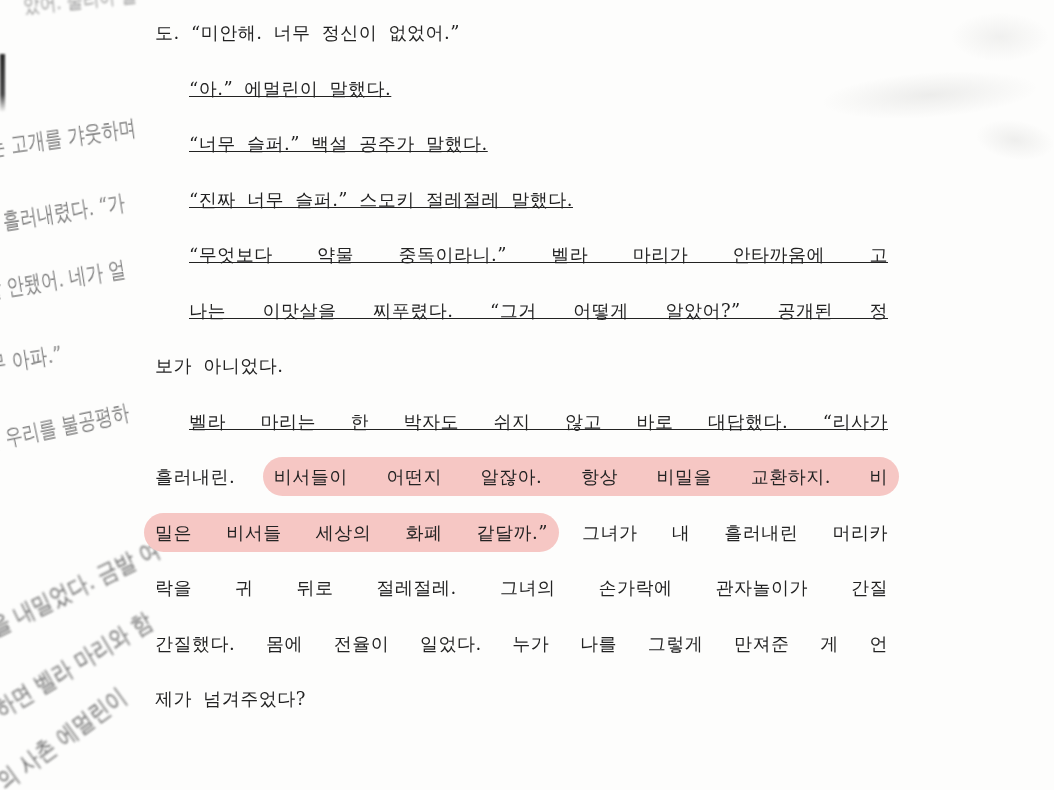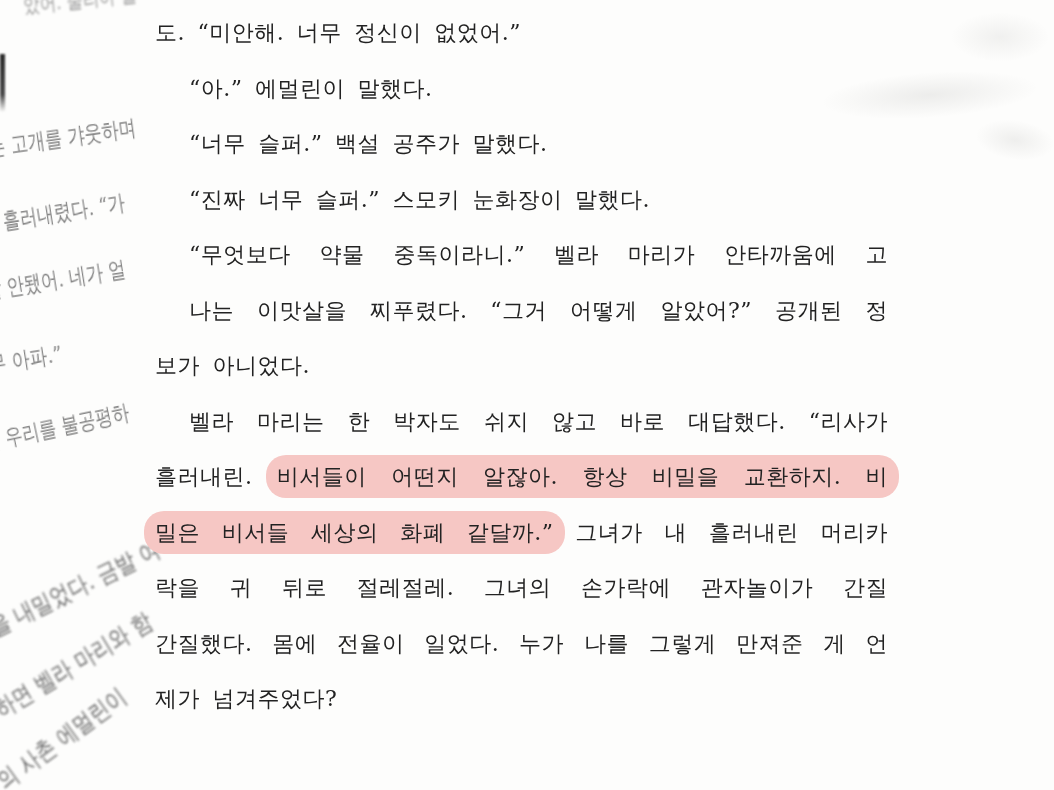--- a/index.html
+++ b/index.html
@@ -12,28 +12,28 @@
     background: #fdfdfc;
     font-family: "DejaVu Serif", "Liberation Serif", serif;
   }
 
   
   .text-block {
     position: absolute;
     left: 155px; top: 5px;
     width: 733px;
     color: #222;
-    font-size: 22px;
+    font-size: 18px;
     letter-spacing: 0.5px;
   }
   .line {
     height: 55.5px;
     line-height: 55.5px;
   }
-  .line.indent { text-indent: 34px; }
+  .line.indent { text-indent: 34px; text-decoration: underline; }
   .line.justify {
     text-align: justify;
     text-align-last: justify;
   }
   .line:not(.justify) {
     white-space: nowrap;
     word-spacing: 5px;
   }
   .hl {
     background: var(--hl, #f6c7c4);
@@ -111,21 +111,21 @@
 </div>
 
 <div class="smudge smudge-1"></div>
 <div class="smudge smudge-2"></div>
 <div class="smudge smudge-3"></div>
 
 <div class="text-block" style="color: rgb(34, 34, 34);">
     <div class="line"><span class="seg">도. “미안해. 너무 정신이 없었어.”</span></div>
     <div class="line indent"><span class="seg">“아.” 에멀린이 말했다.</span></div>
     <div class="line indent"><span class="seg">“너무 슬퍼.” 백설 공주가 말했다.</span></div>
-    <div class="line indent"><span class="seg">“진짜 너무 슬퍼.” 스모키 눈화장이 말했다.</span></div>
+    <div class="line indent"><span class="seg">“진짜 너무 슬퍼.” 스모키 절레절레 말했다.</span></div>
     <div class="line indent justify"><span class="seg">“무엇보다 약물 중독이라니.” 벨라 마리가 안타까움에 고</span></div>
     <div class="line indent justify"><span class="seg">나는 이맛살을 찌푸렸다. “그거 어떻게 알았어?” 공개된 정</span></div>
     <div class="line"><span class="seg">보가 아니었다.</span></div>
     <div class="line indent justify"><span class="seg">벨라 마리는 한 박자도 쉬지 않고 바로 대답했다. “리사가</span></div>
     <div class="line justify"><span class="seg">흘러내린. </span><span class="hl">비서들이 어떤지 알잖아. 항상 비밀을 교환하지. 비</span></div>
     <div class="line justify"><span class="hl">밀은 비서들 세상의 화폐 같달까.”</span><span class="seg"> 그녀가 내 흘러내린 머리카</span></div>
     <div class="line justify"><span class="seg">락을 귀 뒤로 절레절레. 그녀의 손가락에 관자놀이가 간질</span></div>
     <div class="line justify"><span class="seg">간질했다. 몸에 전율이 일었다. 누가 나를 그렇게 만져준 게 언</span></div>
     <div class="line"><span class="seg">제가 넘겨주었다?</span></div>
   </div>

